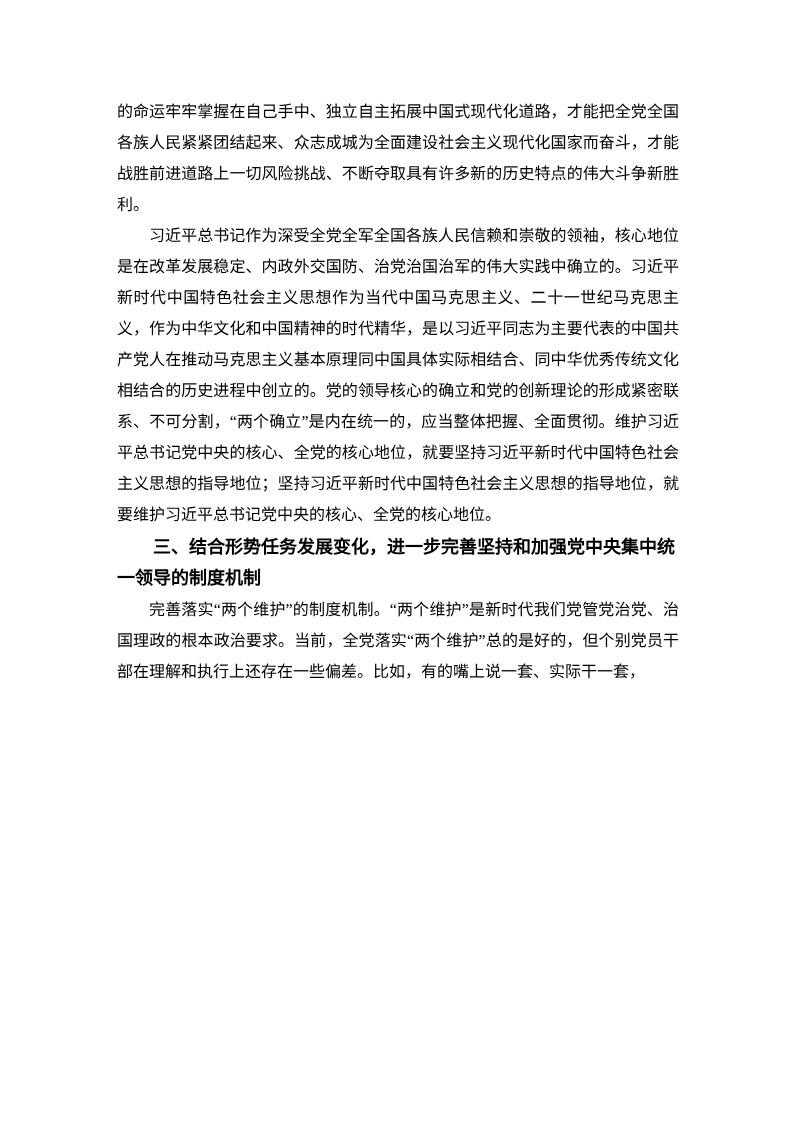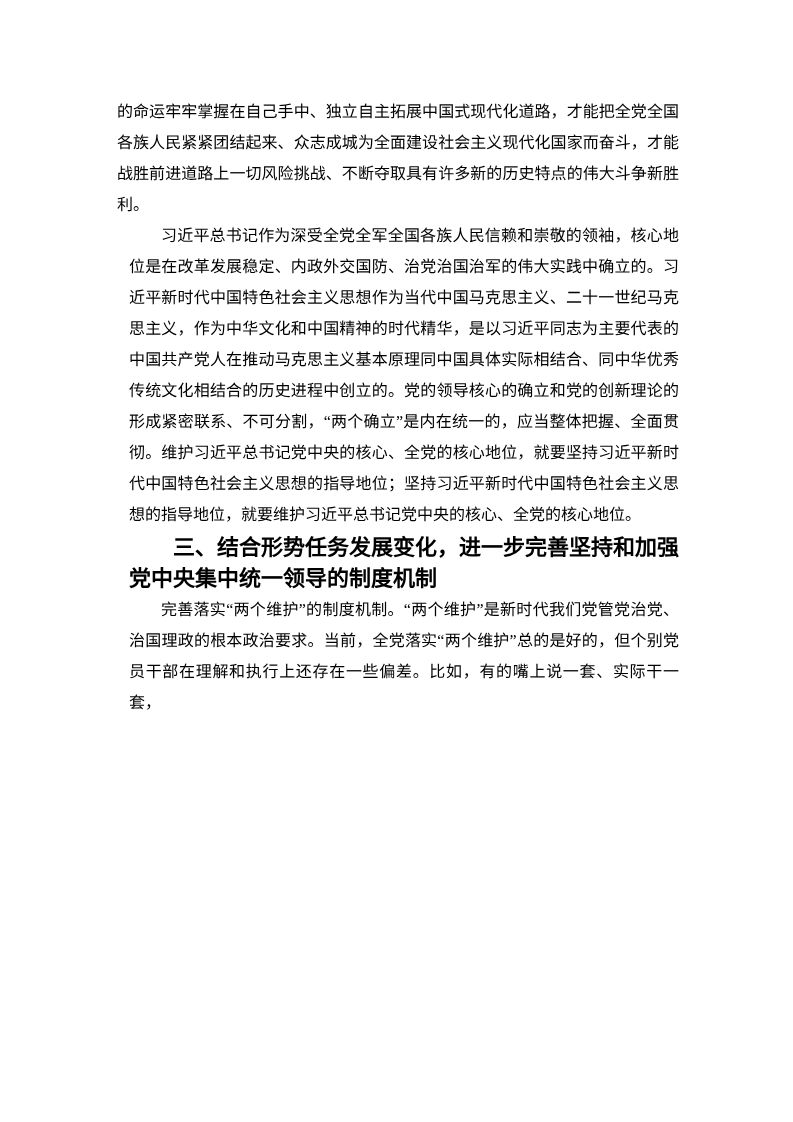--- a/index.html
+++ b/index.html
@@ -27,26 +27,25 @@
     font-size: 16px;
     line-height: 31px;
     text-align: justify;
     text-justify: inter-ideograph;
     letter-spacing: 0;
     word-break: normal;
     line-break: loose;
   }
   .para.indent {
     text-indent: 2em;
-    margin-left: 12px;
   }
   .para.heading {
     font-family: "Liberation Sans", "DejaVu Sans", sans-serif;
     font-weight: bold;
-    font-size: 22px;
+    font-size: 18px;
     margin-top: 2px;
     text-align: left;
   }
   .page-number {
     position: absolute;
     left: 0;
     top: 1024px;
     width: 100%;
     text-align: center;
     font-size: 14.5px;

